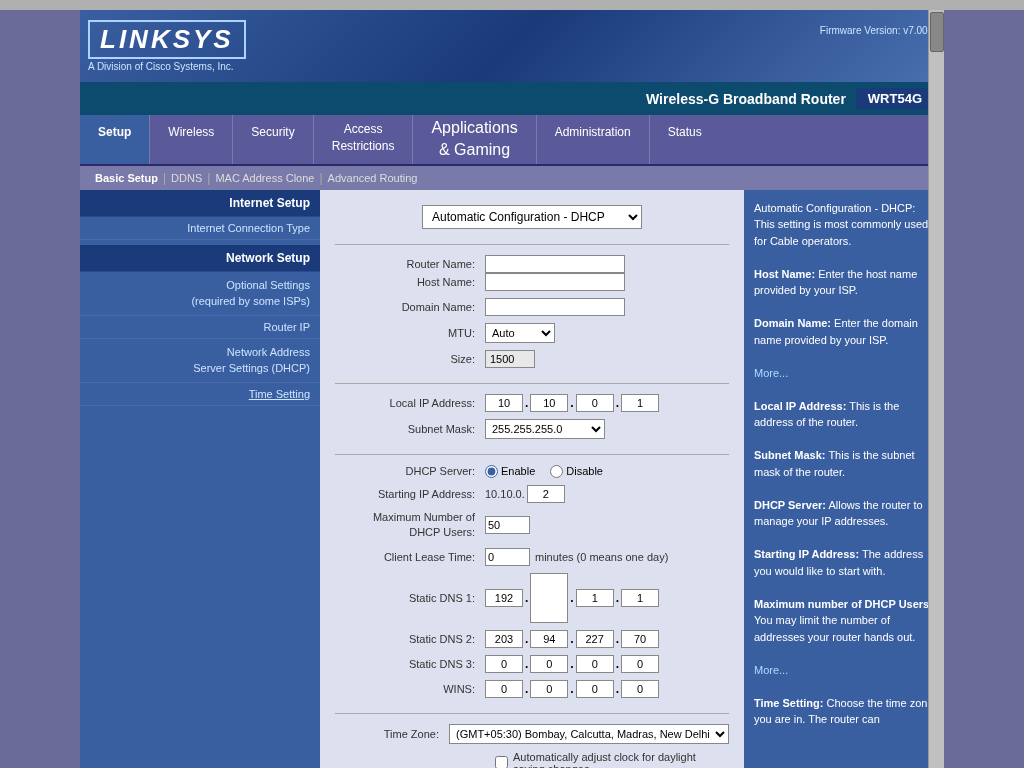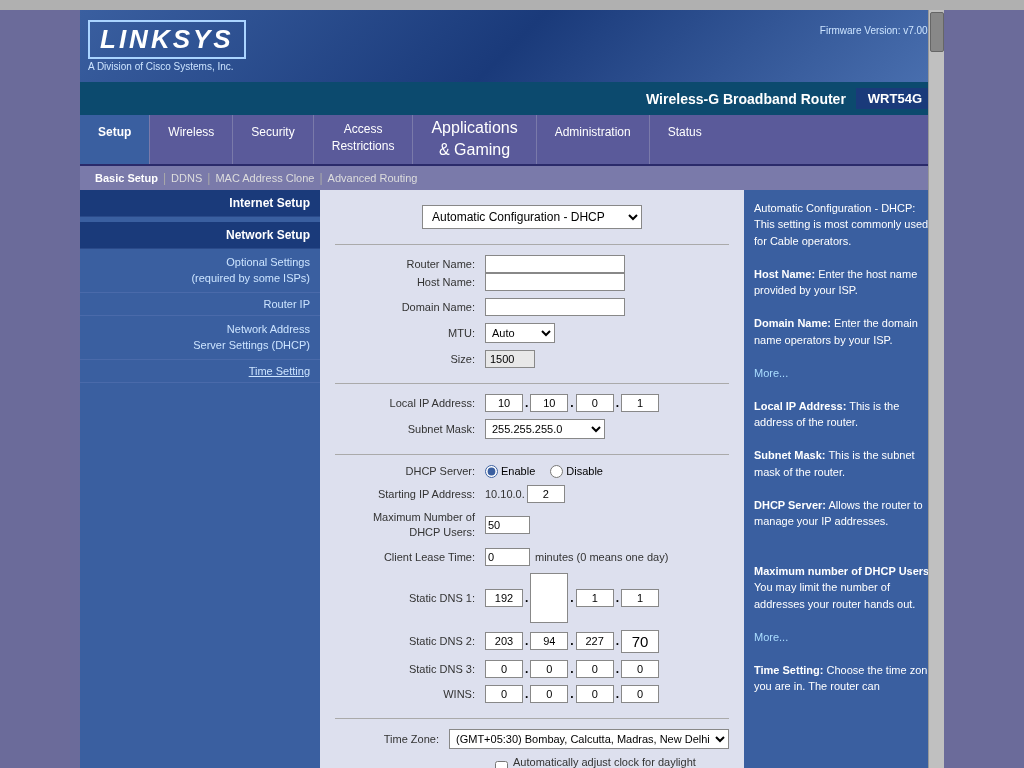--- a/index.html
+++ b/index.html
@@ -42,20 +42,21 @@
     <span style="color:#aaa;">|</span>
     <span style="color:#ddd; font-size:11px; cursor:pointer;">MAC Address Clone</span>
     <span style="color:#aaa;">|</span>
     <span style="color:#ddd; font-size:11px; cursor:pointer;">Advanced Routing</span>
   </div>
 
   <div style="display:flex;">
 
     <div style="background:#3a5fa0; width:240px; min-height:580px; flex-shrink:0;">
       <div style="background:#1a3a7a; color:#fff; padding:6px 10px; font-size:12px; font-weight:bold; text-align:right; border-bottom:1px solid #2a4a8a;">Internet Setup</div>
+      <div style="color:#cce4ff; padding:5px 10px; font-size:11px; text-align:right; border-bottom:1px solid #4a6aaa; cursor:pointer;">Internet Connection Type</div>
       <div style="background:#1a3a7a; color:#fff; padding:6px 10px; font-size:12px; font-weight:bold; text-align:right; border-bottom:1px solid #2a4a8a; margin-top:5px;">Network Setup</div>
       <div style="color:#cce4ff; padding:5px 10px; font-size:11px; text-align:right; border-bottom:1px solid #4a6aaa; cursor:pointer; line-height:1.5;">Optional Settings<br>(required by some ISPs)</div>
       <div style="color:#cce4ff; padding:5px 10px; font-size:11px; text-align:right; border-bottom:1px solid #4a6aaa; cursor:pointer;">Router IP</div>
       <div style="color:#cce4ff; padding:5px 10px; font-size:11px; text-align:right; border-bottom:1px solid #4a6aaa; cursor:pointer; line-height:1.5;">Network Address<br>Server Settings (DHCP)</div>
       <div style="color:#cce4ff; padding:5px 10px; font-size:11px; text-align:right; border-bottom:1px solid #4a6aaa; cursor:pointer;text-decoration:underline;">Time Setting</div>
     </div>
 
     <div style="flex:1; padding:15px; background:#dde0ee; overflow-y:auto; max-height:580px;">
 
       <div style="margin-bottom:15px; display:flex; align-items:center; justify-content:center;">
@@ -172,21 +173,21 @@
 
       <div style="display:flex; align-items:center; margin-bottom:7px;">
         <div style="width:150px; font-size:11px; color:#333; text-align:right; padding-right:10px;">Static DNS 2:</div>
         <div style="display:flex; align-items:center; gap:2px;">
           <input type="text" value="203" style="width: 38px; text-align: center; font-size: 11px; padding: 2px; border: 1px solid rgb(136, 136, 136);">
           <span style="font-weight:bold;">.</span>
           <input type="text" value="94" style="width: 38px; text-align: center; font-size: 11px; padding: 2px; border: 1px solid rgb(136, 136, 136);">
           <span style="font-weight:bold;">.</span>
           <input type="text" value="227" style="width: 38px; text-align: center; font-size: 11px; padding: 2px; border: 1px solid rgb(136, 136, 136);">
           <span style="font-weight:bold;">.</span>
-          <input type="text" value="70" style="width: 38px; text-align: center; font-size: 15px; padding: 2px; border: 1px solid rgb(136, 136, 136);">
+          <input type="text" value="70" style="width: 38px; text-align: center; font-size: 11px; padding: 2px; border: 1px solid rgb(136, 136, 136);">
         </div>
       </div>
 
       <div style="display:flex; align-items:center; margin-bottom:7px;">
         <div style="width:150px; font-size:11px; color:#333; text-align:right; padding-right:10px;">Static DNS 3:</div>
         <div style="display:flex; align-items:center; gap:2px;">
           <input type="text" value="0" style="width: 38px; text-align: center; font-size: 11px; padding: 2px; border: 1px solid rgb(136, 136, 136);">
           <span style="font-weight:bold;">.</span>
           <input type="text" value="0" style="width: 38px; text-align: center; font-size: 11px; padding: 2px; border: 1px solid rgb(136, 136, 136);">
           <span style="font-weight:bold;">.</span>
@@ -223,30 +224,31 @@
         <label style="font-size:11px; color:#333;">Automatically adjust clock for daylight saving changes</label>
       </div>
 
     </div>
 
     <div style="background:#3a5fa0; width:200px; padding:10px; color:#fff; font-size:11px; line-height:1.5; overflow-y:auto; max-height:580px; flex-shrink:0;">
       <p><span style="font-weight:normal;">Automatic Configuration - DHCP:</span> <span>This setting is most commonly used for Cable operators.</span></p>
       <br>
       <p><span style="font-weight:bold;">Host Name:</span> <span>Enter the host name provided by your ISP.</span></p>
       <br>
-      <p><span style="font-weight:bold;">Domain Name:</span> <span>Enter the domain name operators by your ISP.</span></p>
+      <p><span style="font-weight:bold;">Domain Name:</span> <span>Enter the domain name provided by your ISP.</span></p>
       <br>
       <p><span style="color:#aaddff; cursor:pointer;">More...</span></p>
       <br>
       <p><span style="font-weight:bold;">Local IP Address:</span> <span>This is the address of the router.</span></p>
       <br>
       <p><span style="font-weight:bold;">Subnet Mask:</span> <span>This is the subnet mask of the router.</span></p>
       <br>
       <p><span style="font-weight:bold;">DHCP Server:</span> <span>Allows the router to manage your IP addresses.</span></p>
       <br>
+      <p><span style="font-weight:bold;">Starting IP Address:</span> <span>The address you would like to start with.</span></p>
       <br>
       <p><span style="font-weight:bold;">Maximum number of DHCP Users:</span> <span>You may limit the number of addresses your router hands out.</span></p>
       <br>
       <p><span style="color:#aaddff; cursor:pointer;">More...</span></p>
       <br>
       <p><span style="font-weight:bold;">Time Setting:</span> <span>Choose the time zone you are in. The router can</span></p>
     </div>
 
   </div>
 

